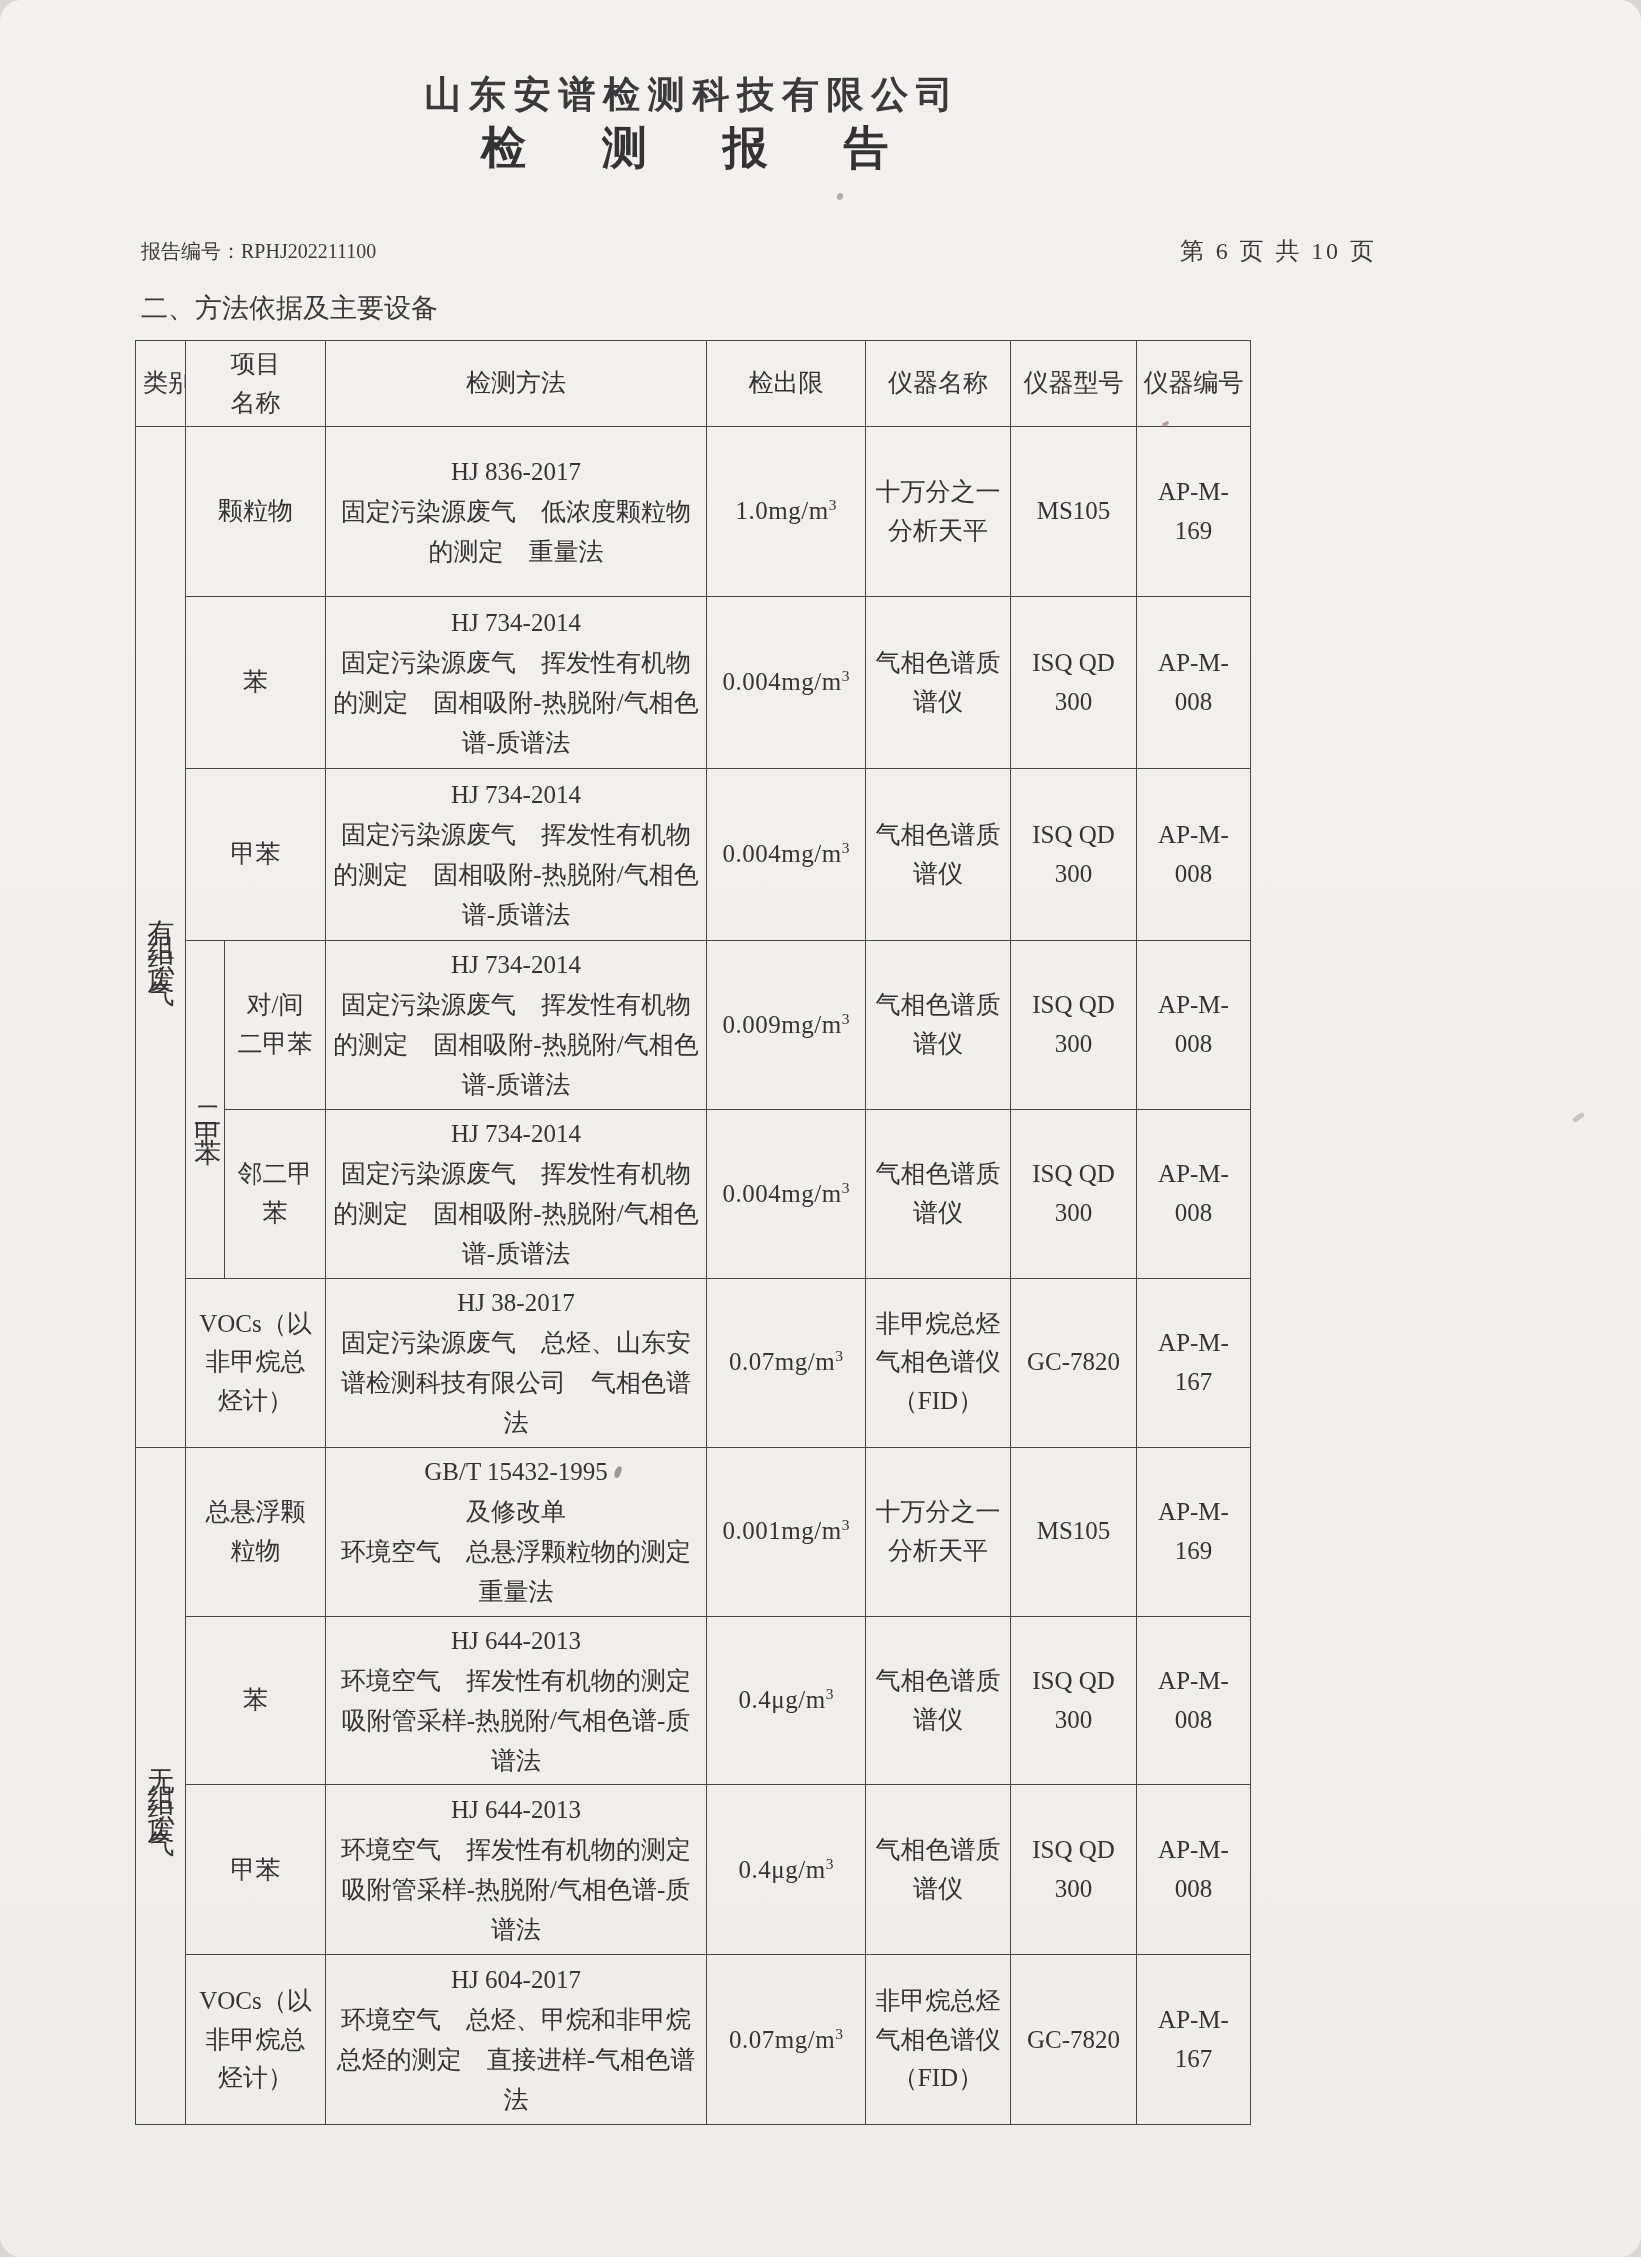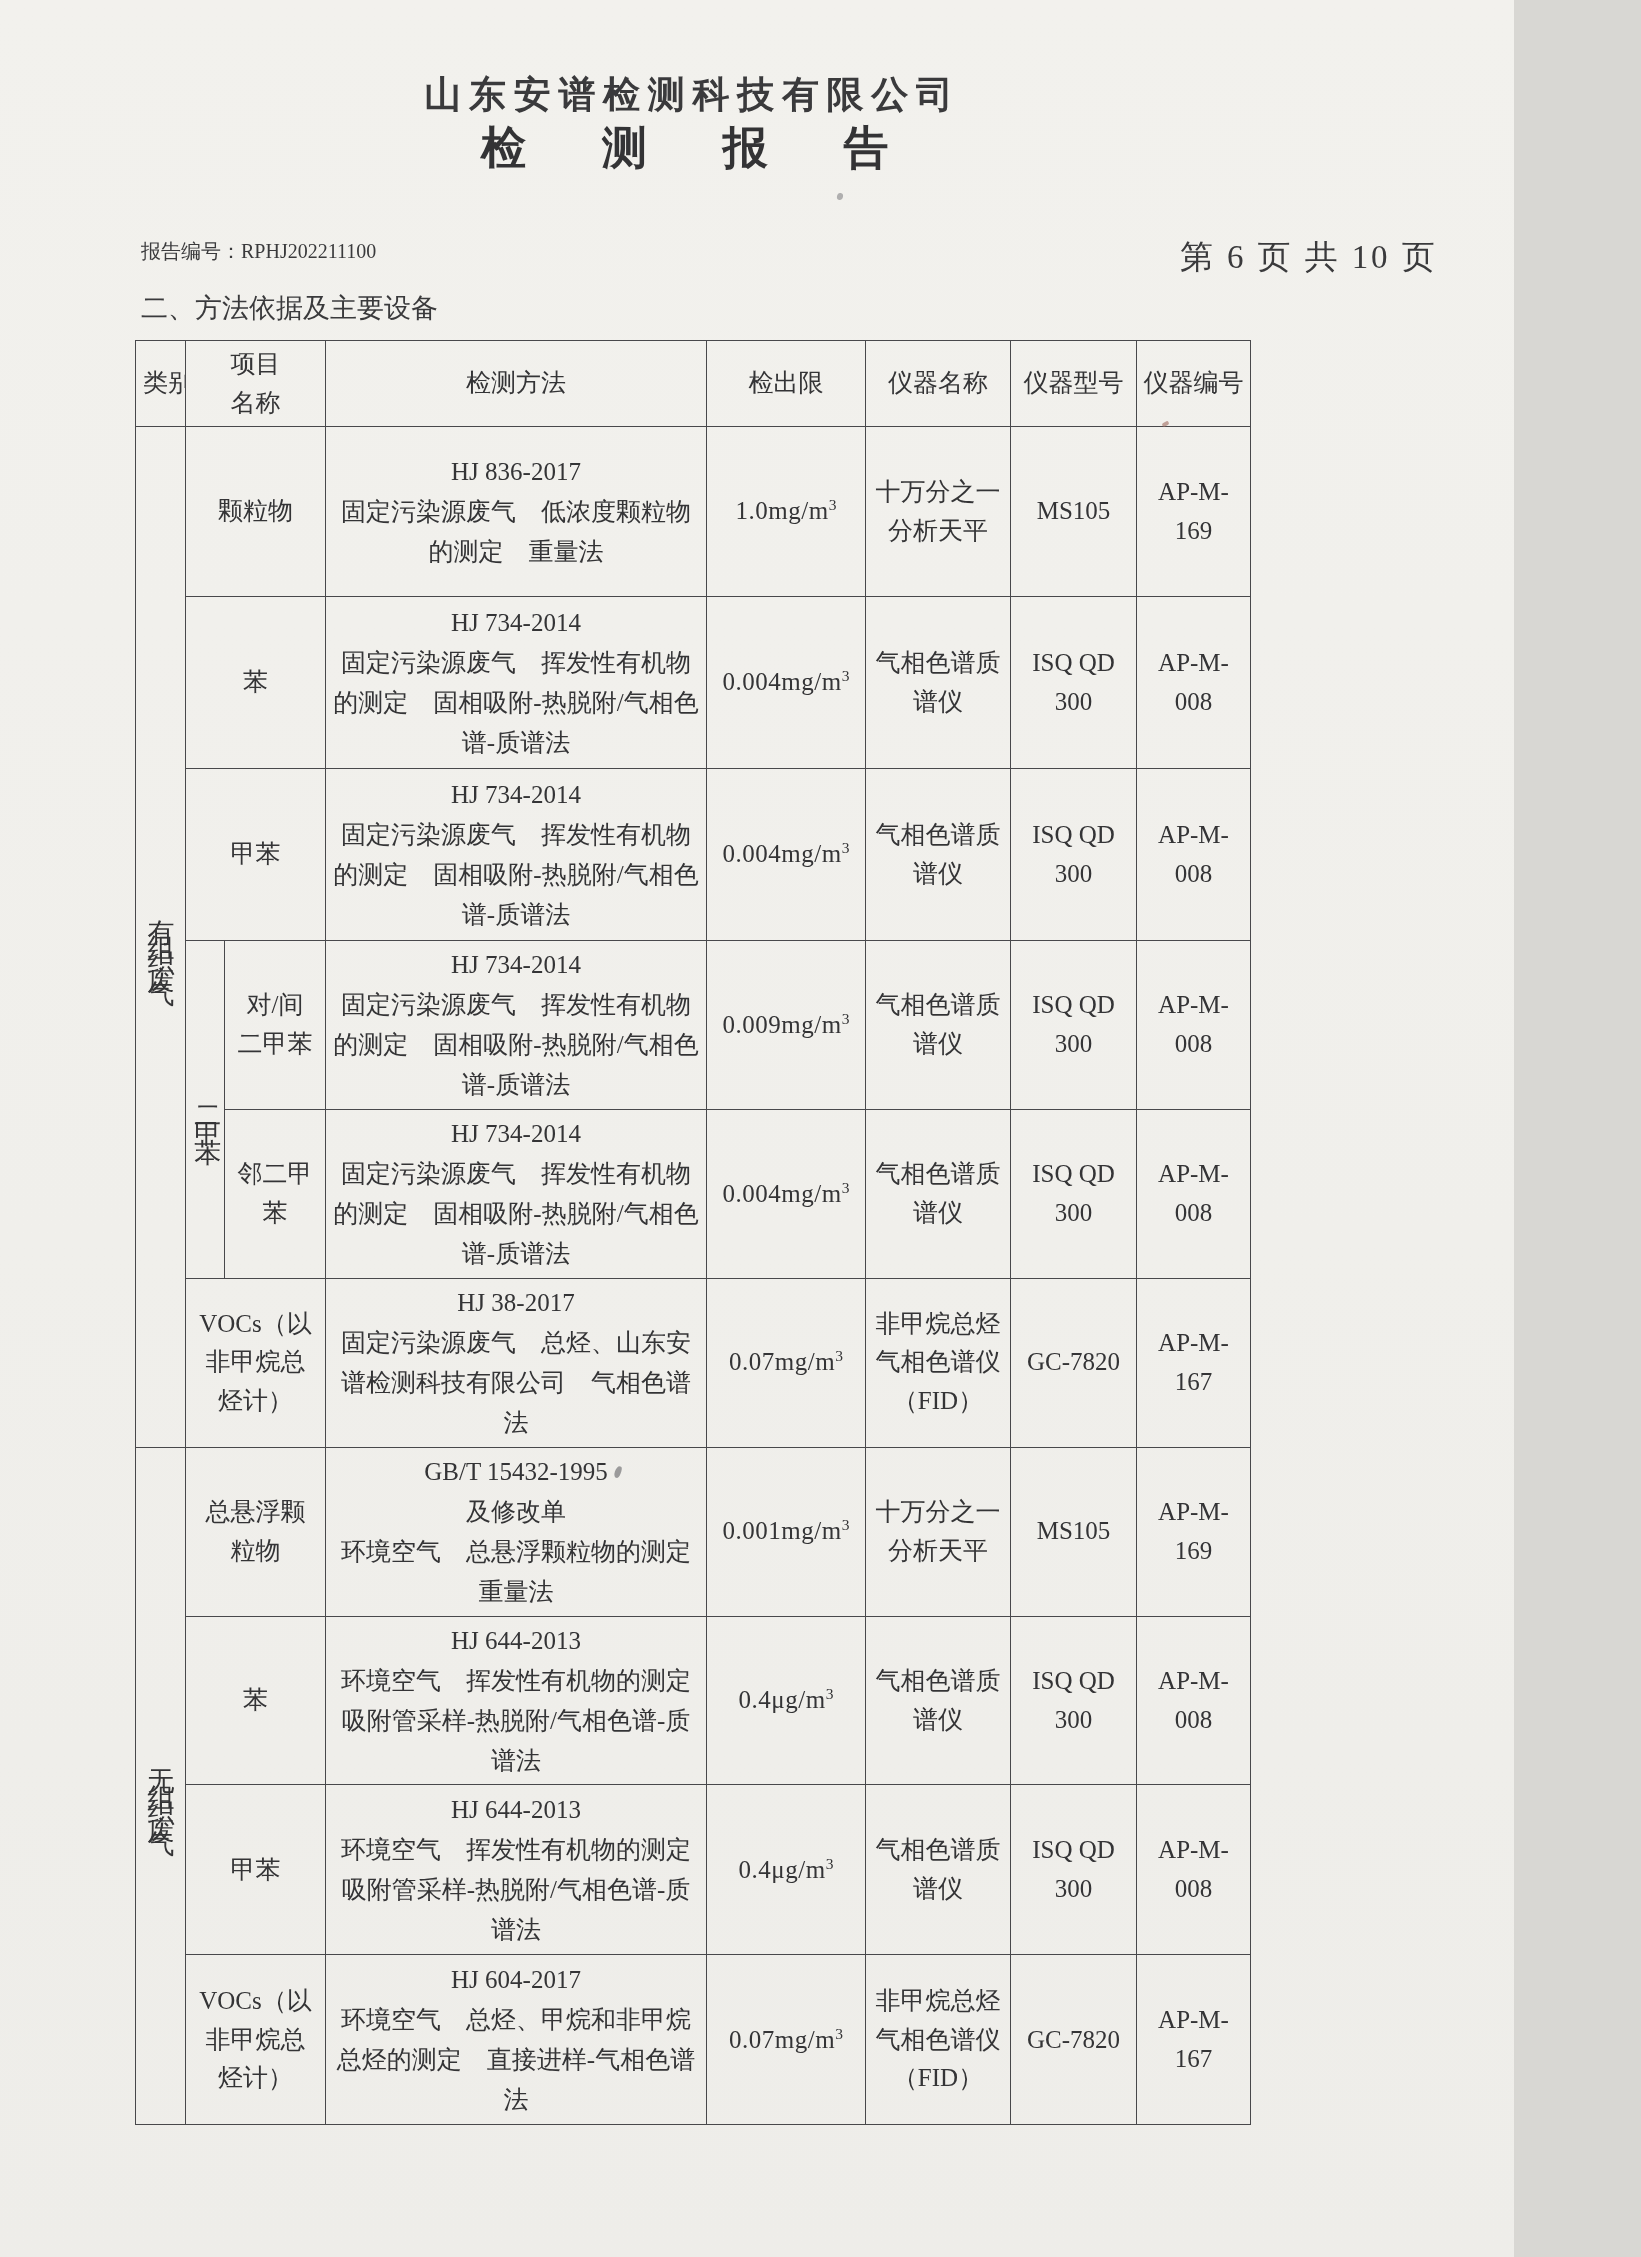--- a/index.html
+++ b/index.html
@@ -2,43 +2,44 @@
 <html><head>
 <meta charset="utf-8">
 <style>
   html,body{margin:0;padding:0;}
   body{
     font-family:"Liberation Serif","DejaVu Serif",serif;
     background:#d8d7d3;
   }
   .page{
     position:relative;
-    width:1514px;height:2257px;
+    width:1641px;height:2257px;
     background:#f1f0ec;
     background-image:linear-gradient(180deg,#f2f1ed 0%,#f0efeb 55%,#eeede9 100%);
     overflow:hidden;
     color:#343436;
+    border-radius:21px;
   }
   .company{
     position:absolute;left:135px;top:70px;width:1115px;
     text-align:center;font-size:37px;font-weight:600;letter-spacing:7.7px;
     color:#3a3a3c;
   }
   .report-title{
     position:absolute;left:135px;top:118px;width:1115px;
     text-align:center;font-size:45px;font-weight:700;letter-spacing:15.4px;
     color:#333335;
   }
   .report-no{
     position:absolute;left:141px;top:238px;
     font-size:20px;color:#3a3a3c;
   }
   .page-label{
     position:absolute;left:1180px;top:235px;
-    font-size:33px;color:#3a3a3c;letter-spacing:2.9px;
+    font-size:24px;color:#3a3a3c;letter-spacing:2.9px;
   }
   .section-title{
     position:absolute;left:141px;top:290px;
     font-size:27px;color:#3a3a3c;text-align:center;
   }
   table.report{
     position:absolute;left:135px;top:340px;
     border-collapse:collapse;table-layout:fixed;
     width:1115px;
     font-size:25px;color:#343436;

